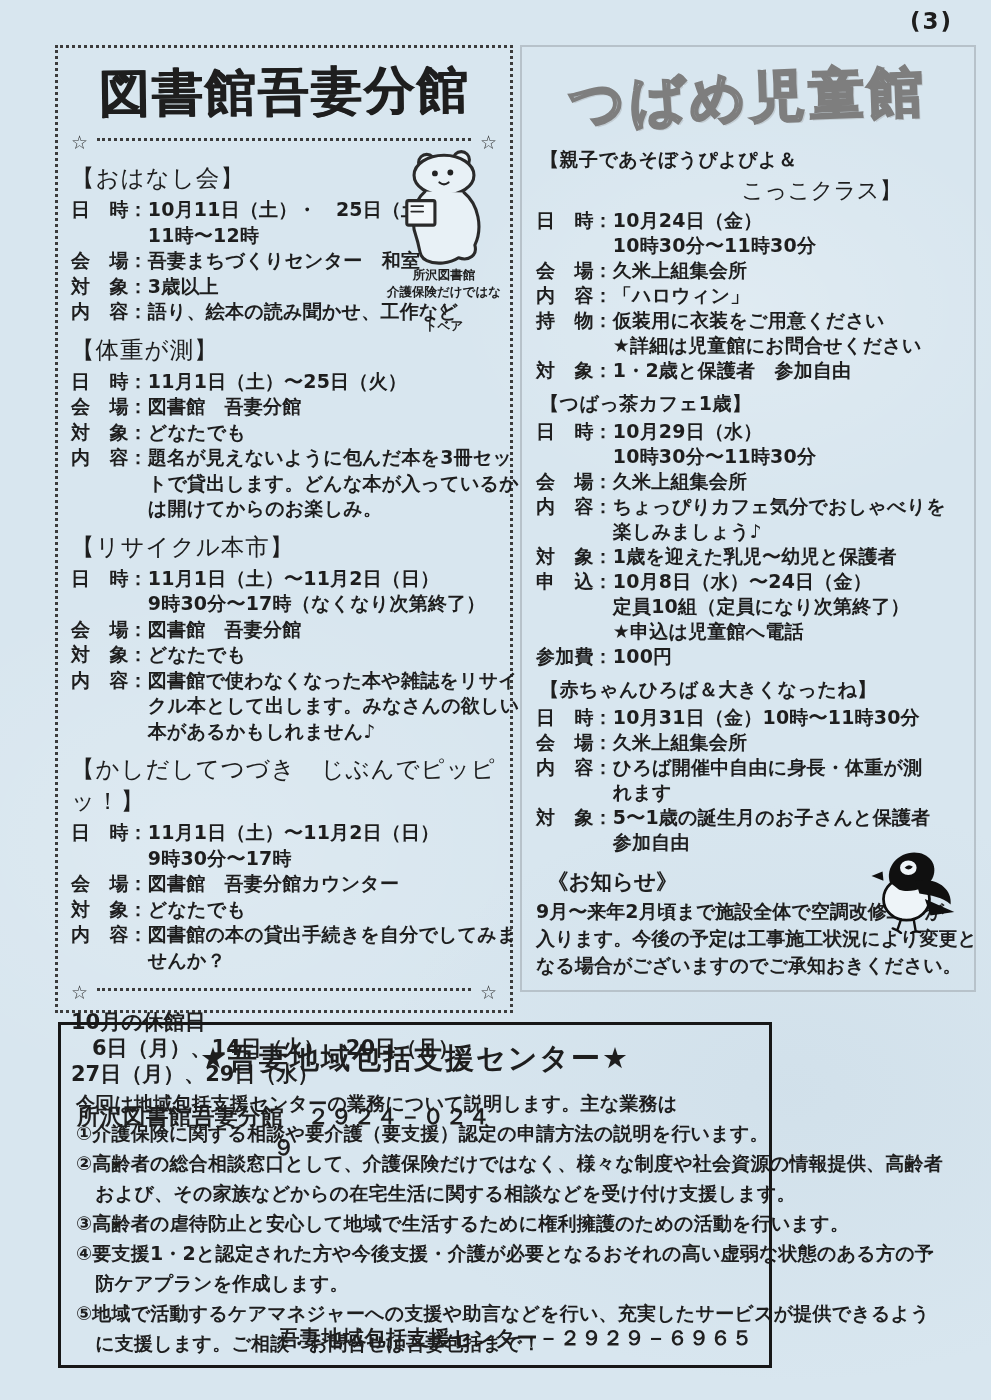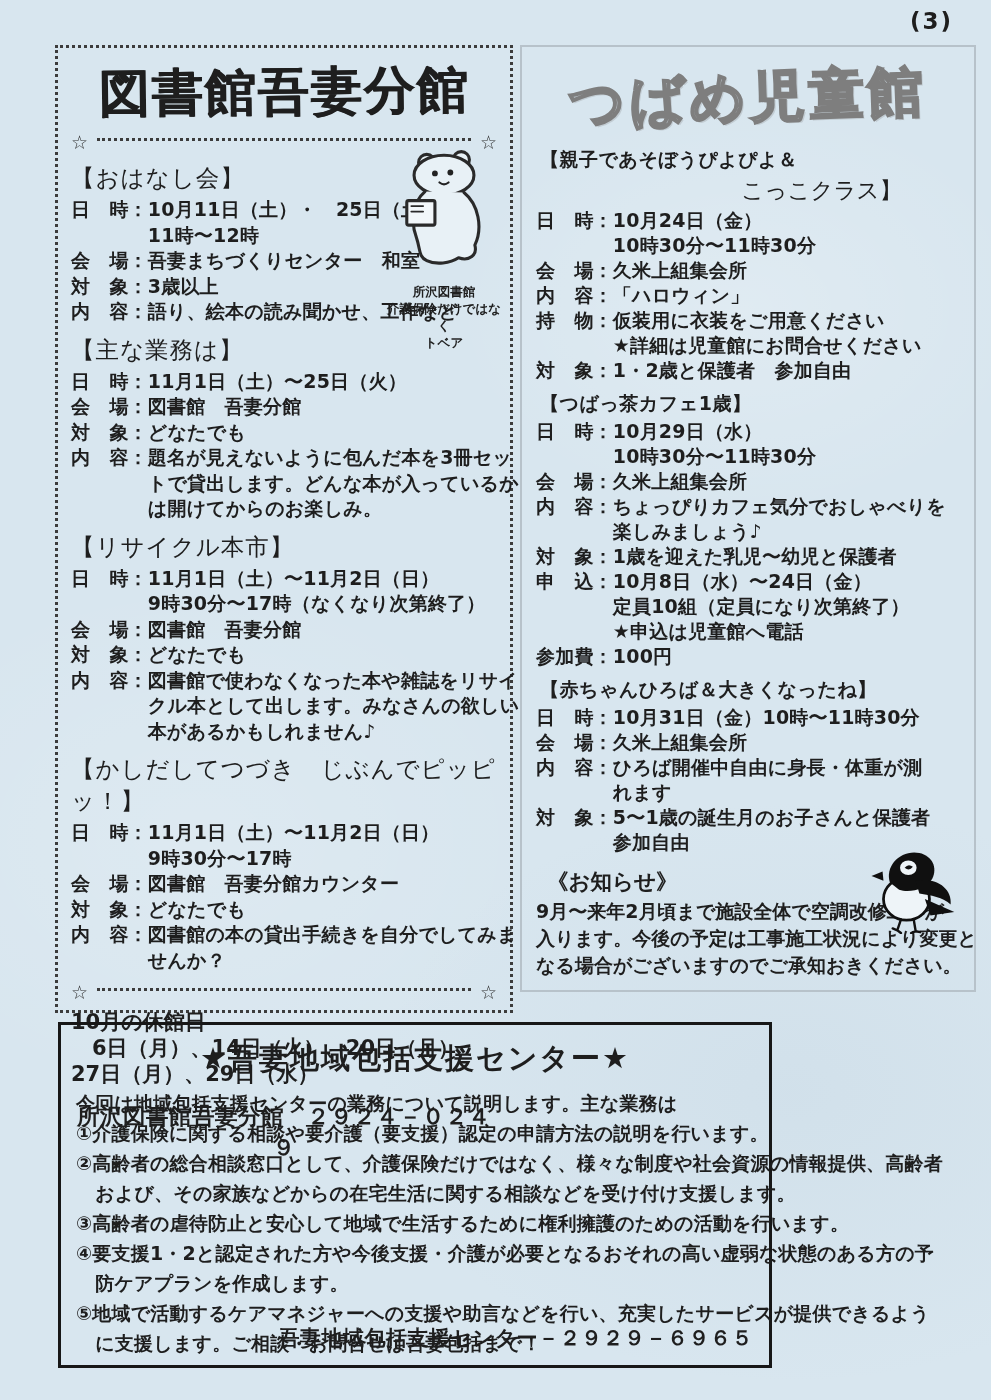--- a/index.html
+++ b/index.html
@@ -34,21 +34,21 @@
     font-size:51px;font-weight:900;letter-spacing:2px;
     transform:rotate(-0.7deg);
     text-shadow:1px 0 0 currentColor;
   }
   .star-divider{display:flex;align-items:center;font-size:19px;color:#2e2e2e;margin:0 0 2px 0;}
   .star-divider .dots{flex:1;border-bottom:3px dotted #3c3c3c;margin:0 9px;transform:translateY(-3px);}
   .sec h2{margin:9px 0 3px 0;font-size:23.5px;font-weight:400;letter-spacing:1px;}
   .sec .body{font-size:19px;line-height:25.5px;font-weight:600;letter-spacing:.2px;}
   .bear-wrap{position:absolute;right:6px;top:100px;width:120px;text-align:center;}
   .bear-wrap svg{display:block;margin:0 auto;}
-  .bear-caption{font-size:12.5px;font-weight:800;line-height:1.35;margin-top:18px;}
+  .bear-caption{font-size:12.5px;font-weight:800;line-height:1.35;margin-top:1px;}
   .closed-block{margin-top:6px;font-size:21px;font-weight:700;line-height:26px;}
   .lib-phone{margin-top:14px;text-align:center;font-size:22.5px;font-weight:800;letter-spacing:.5px;}
 
   
   .hall-box{
     position:absolute;left:520px;top:45px;width:456px;height:947px;
     border:2px solid #b7c2ca;box-sizing:border-box;
     padding:4px 14px 6px 14px;
   }
   .hall-title{
@@ -116,21 +116,21 @@
   <div class="sec">
     <h2>【おはなし会】</h2>
     <div class="body pre">日　時：10月11日（土）・　25日（土）
 　　　　11時〜12時
 会　場：吾妻まちづくりセンター　和室
 対　象：3歳以上
 内　容：語り、絵本の読み聞かせ、工作など</div>
   </div>
 
   <div class="sec">
-    <h2>【主な業務は】</h2>
+    <h2>【体重が測】</h2>
     <div class="body pre">日　時：11月1日（土）〜25日（火）
 会　場：図書館　吾妻分館
 対　象：どなたでも
 内　容：題名が見えないように包んだ本を3冊セッ
 　　　　トで貸出します。どんな本が入っているか
 　　　　は開けてからのお楽しみ。</div>
   </div>
 
   <div class="sec">
     <h2>【リサイクル本市】</h2>

